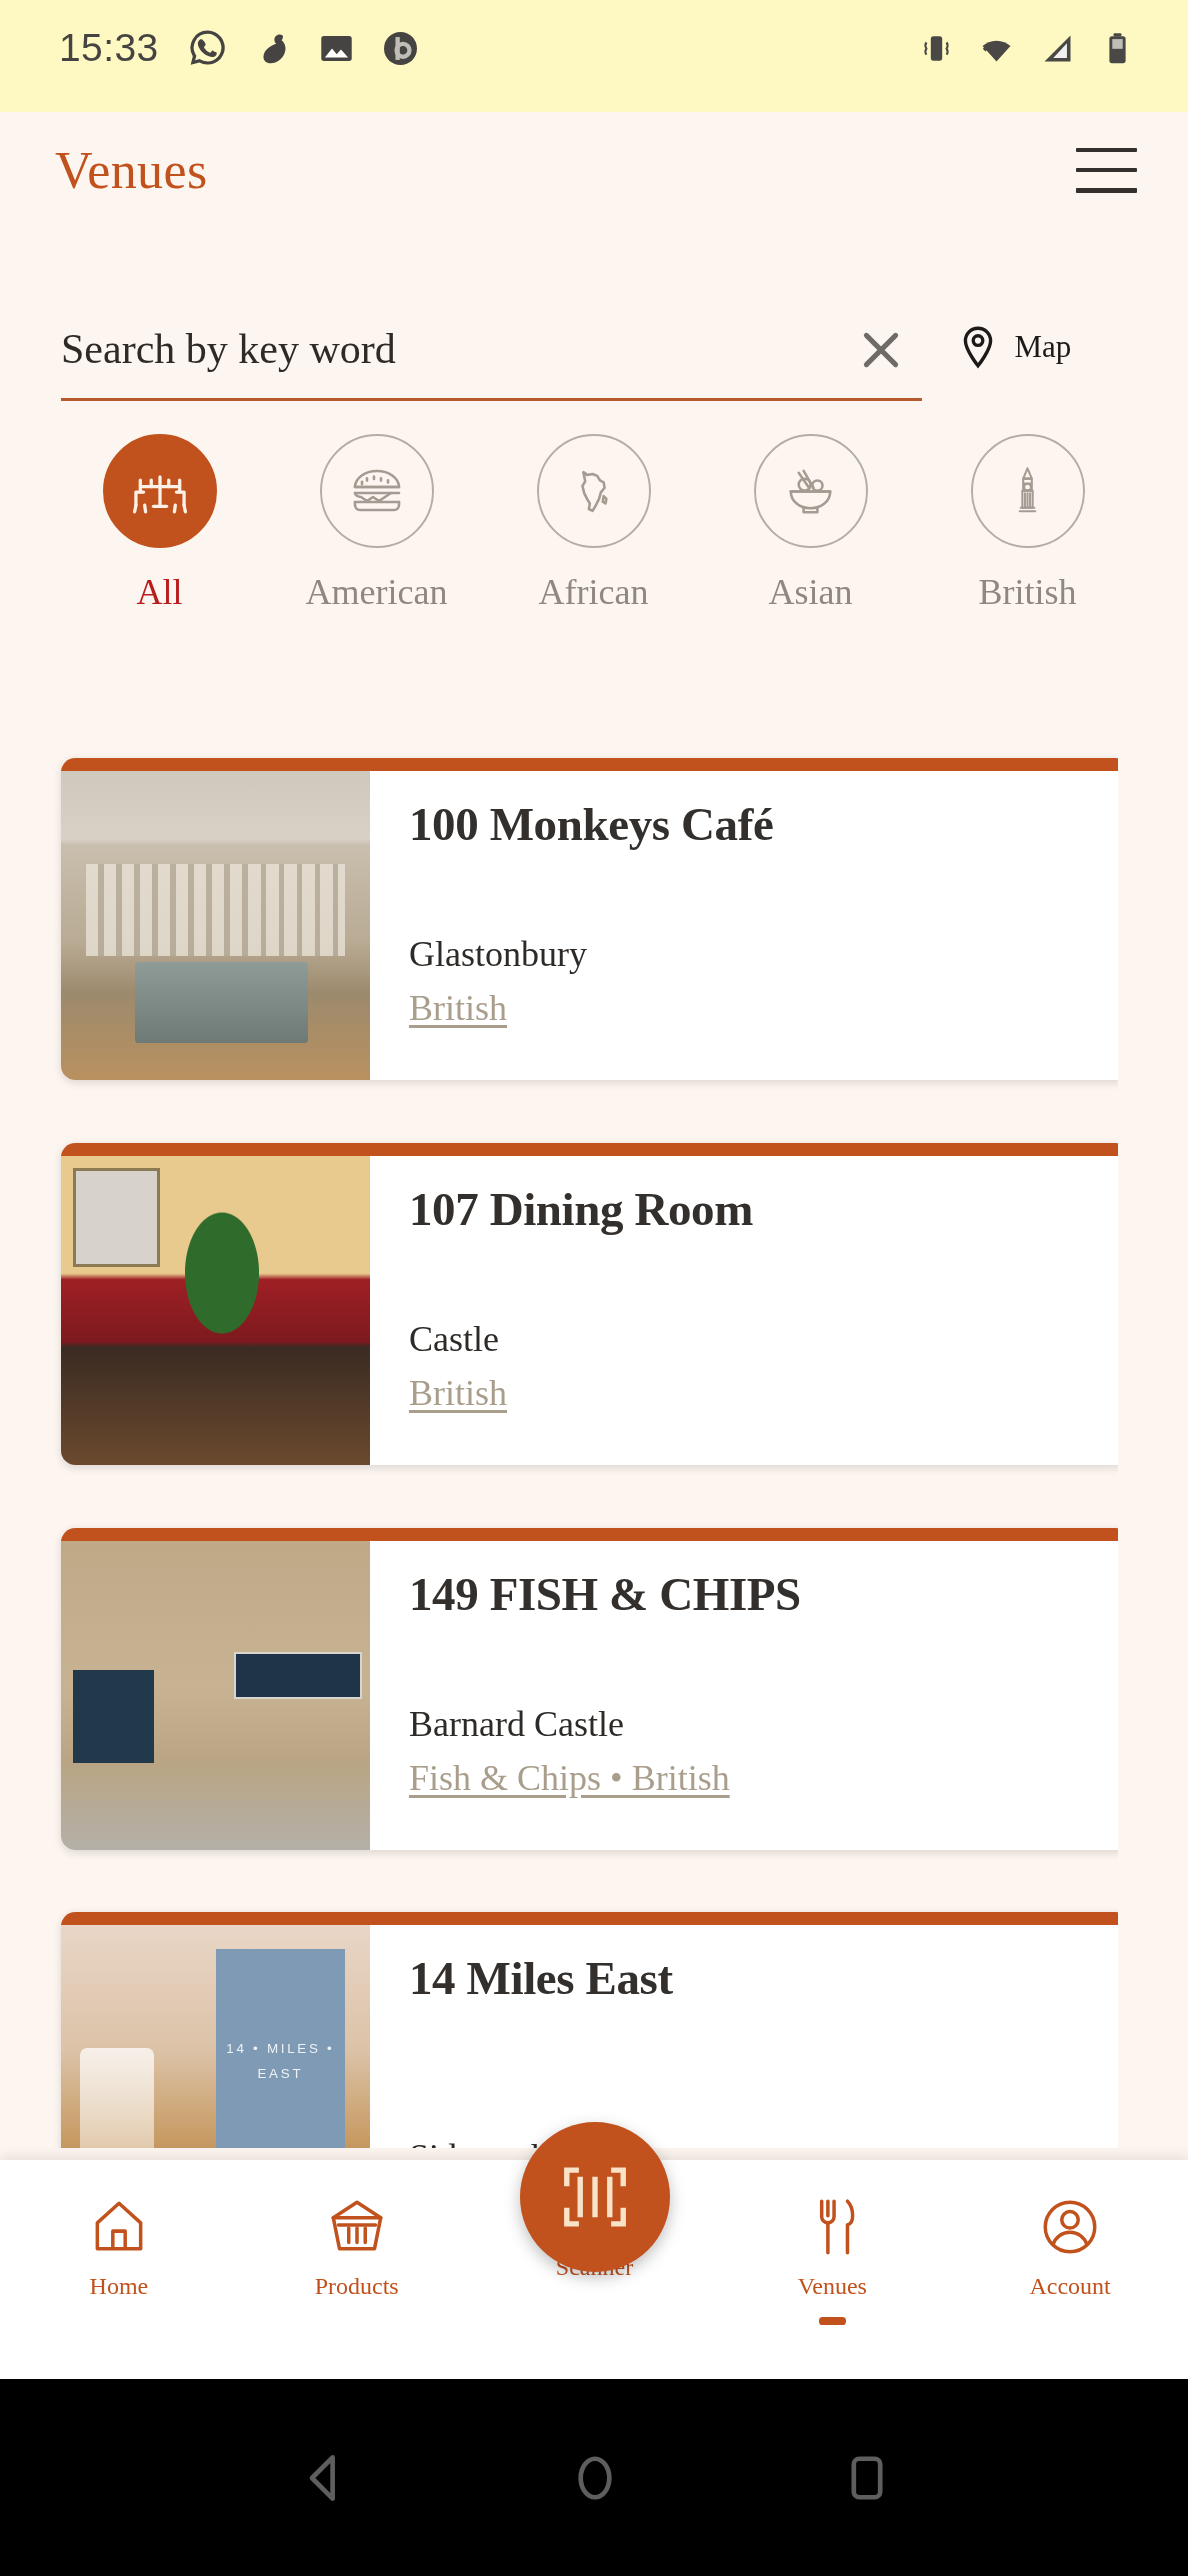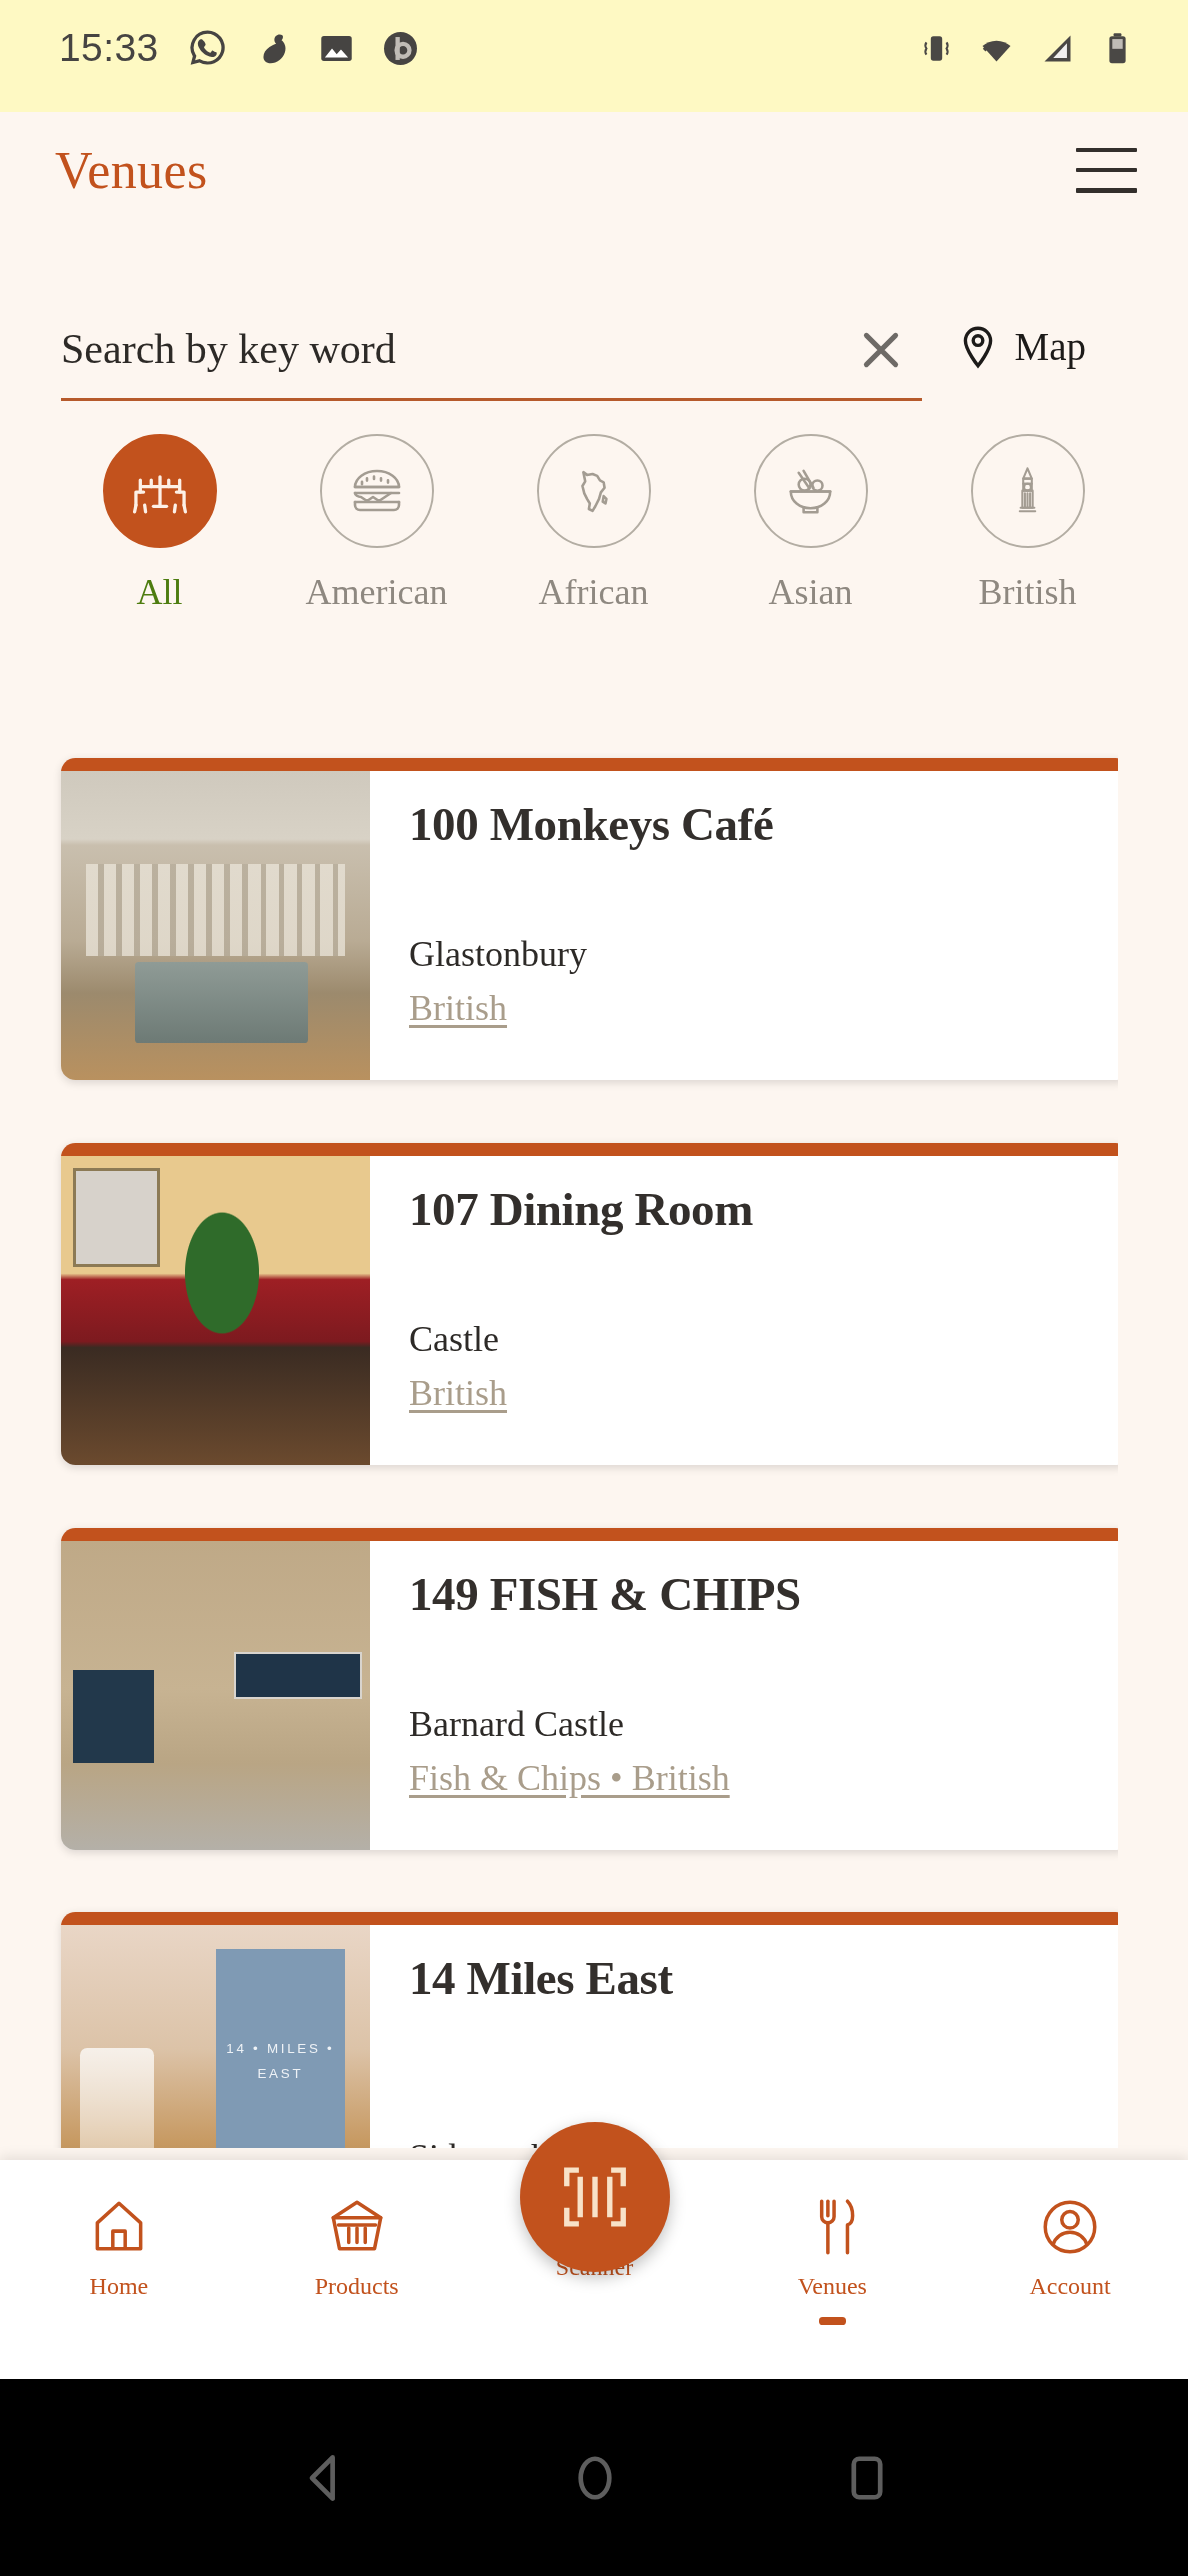--- a/index.html
+++ b/index.html
@@ -59,41 +59,41 @@
   }
   .search-input::placeholder { color: #2d2a27; opacity: 1; }
   .clear-x {
     width: 54px; height: 54px; margin-bottom: 10.7px; margin-right: 14.3px;
     cursor: pointer; flex: none;
   }
   .maplink {
     display: flex; align-items: center; gap: 12.5px;
     margin-left: 32px; margin-top: 10.7px; cursor: pointer;
   }
-  .map-label { font-size: 39px; color: #1d1b19; }
+  .map-label { font-size: 31px; color: #1d1b19; }
 
   
   .chips {
     position: absolute; top: 434px; left: 0; width: 1189px; height: 215px;
     display: flex; align-items: flex-start; padding-left: 77px; gap: 52px;
     overflow: hidden;
   }
   .chip { width: 165px; flex: none; display: flex; flex-direction: column; align-items: center;
           cursor: pointer; }
   .chip-circle {
     width: 114px; height: 114px; border-radius: 50%;
     border: 2.7px solid #b3ada3; background: #fdf6f0;
     display: flex; align-items: center; justify-content: center;
   }
   .chip.active .chip-circle { background: #c2521d; border-color: #c2521d; }
   .chip-label {
     margin-top: 23px; font-size: 36px; color: #8e8880; text-align: center;
     white-space: nowrap;
   }
-  .chip.active .chip-label { color: #4d7c0f; }
+  .chip.active .chip-label { color: #b91c1c; }
 
   
   .cards { position: absolute; top: 753px; left: 0; width: 1118px; height: 1395px; overflow: hidden; }
   .card {
     position: absolute; left: 61px; width: 1069px; height: 322px;
     border-radius: 14.3px; background: #ffffff;
     box-shadow: 0 2.7px 9px rgba(0,0,0,0.13);
     overflow: hidden; cursor: pointer;
   }
   .card-strip { height: 12.5px; width: 100%; background: #c2521d; }

